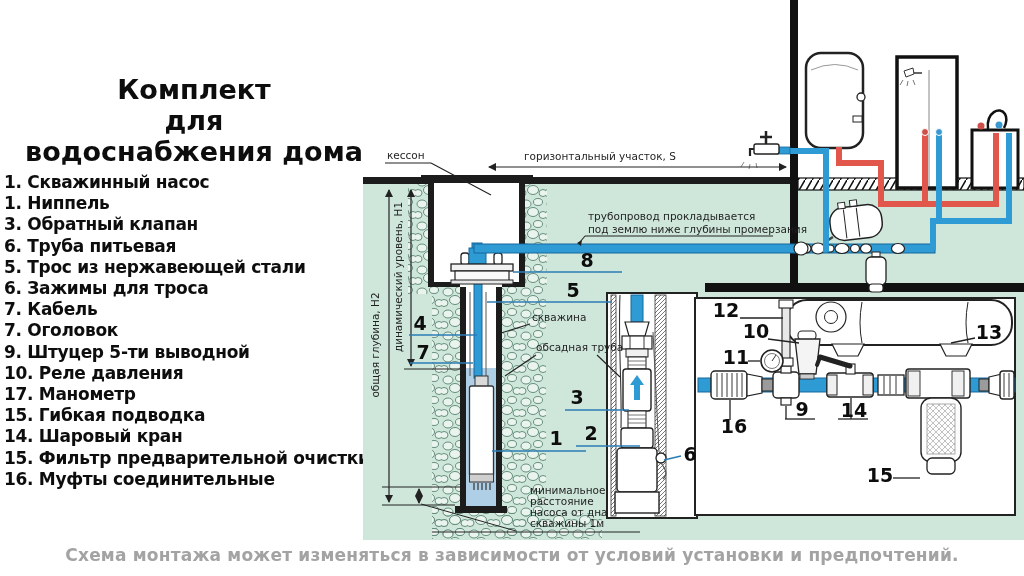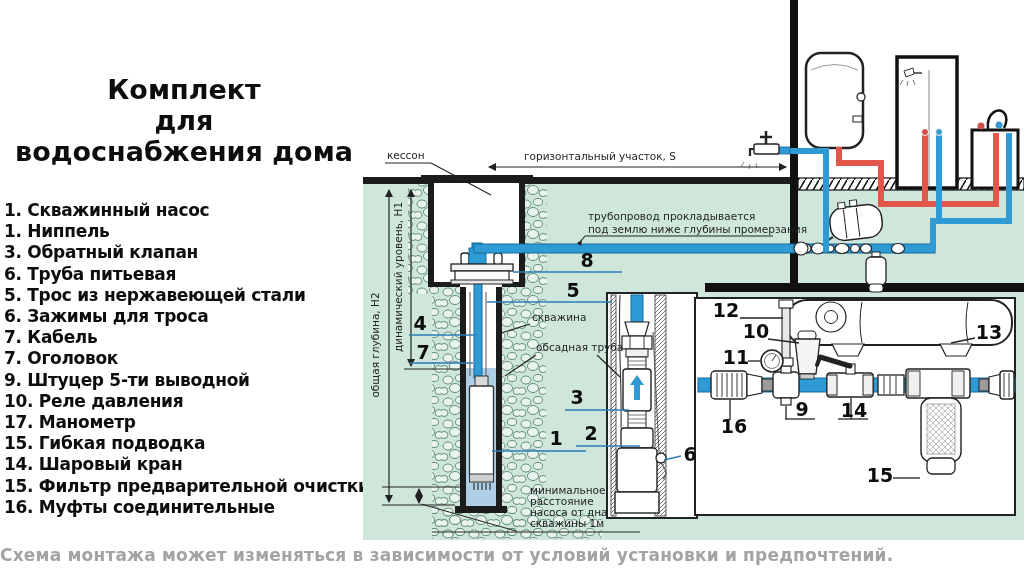--- a/index.html
+++ b/index.html
@@ -1,30 +1,30 @@
 <!DOCTYPE html>
 <html><head>
 <meta charset="utf-8">
 <style>
   html,body{margin:0;padding:0;}
   body{
     width:1024px;height:576px;background:#ffffff;position:relative;overflow:hidden;
     font-family:"DejaVu Sans","Liberation Sans",sans-serif;
   }
   .title{
-    position:absolute;left:12px;top:74px;width:344px;text-align:center;
+    position:absolute;left:22px;top:74px;width:344px;text-align:center;
     font-size:27px;font-weight:bold;line-height:31px;color:#0d0d0d;
   }
   .legend{
-    position:absolute;left:4px;top:200px;width:358px;
+    position:absolute;left:4px;top:172px;width:358px;
     font-size:17px;font-weight:bold;line-height:21.2px;color:#0d0d0d;
     letter-spacing:-0.3px;white-space:nowrap;
   }
   .caption{
-    position:absolute;left:0;top:545px;width:1024px;
+    position:absolute;left:0;top:545px;width:1024px;text-align:center;
     font-size:17px;font-weight:bold;color:#a3a3a3;letter-spacing:0.2px;
   }
   svg.diagram{position:absolute;left:0;top:0;}
   svg text{font-family:"DejaVu Sans","Liberation Sans",sans-serif;}
   .lbl{font-size:10.5px;fill:#1f1f1f;}
   .num{font-size:19px;font-weight:800;fill:#0d0d0d;}
 </style>
 </head>
 <body>
 

